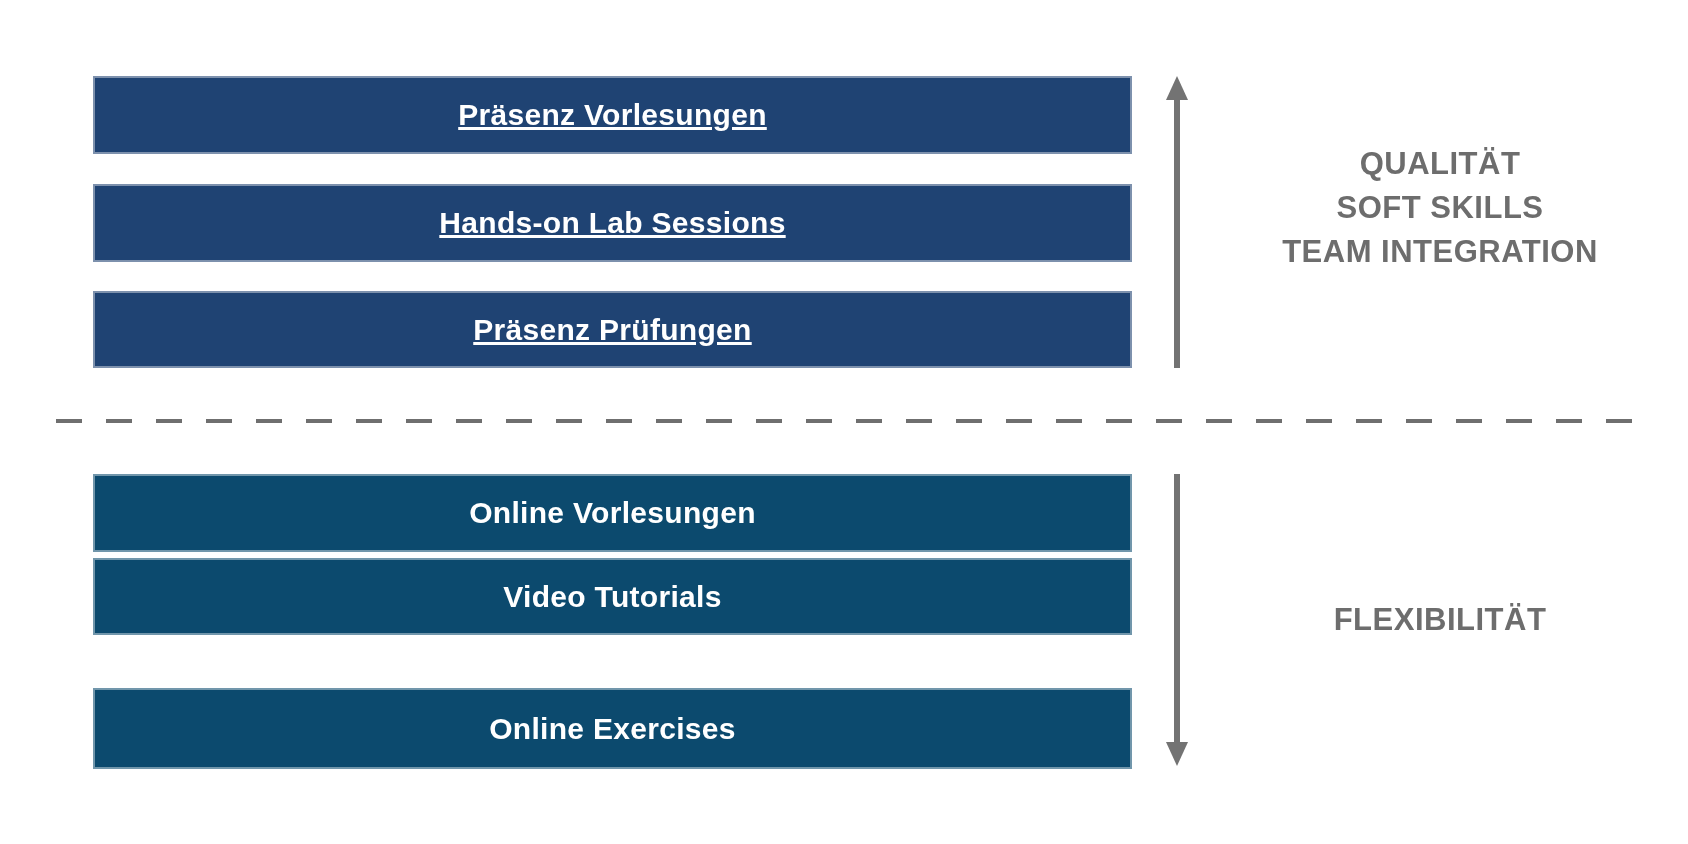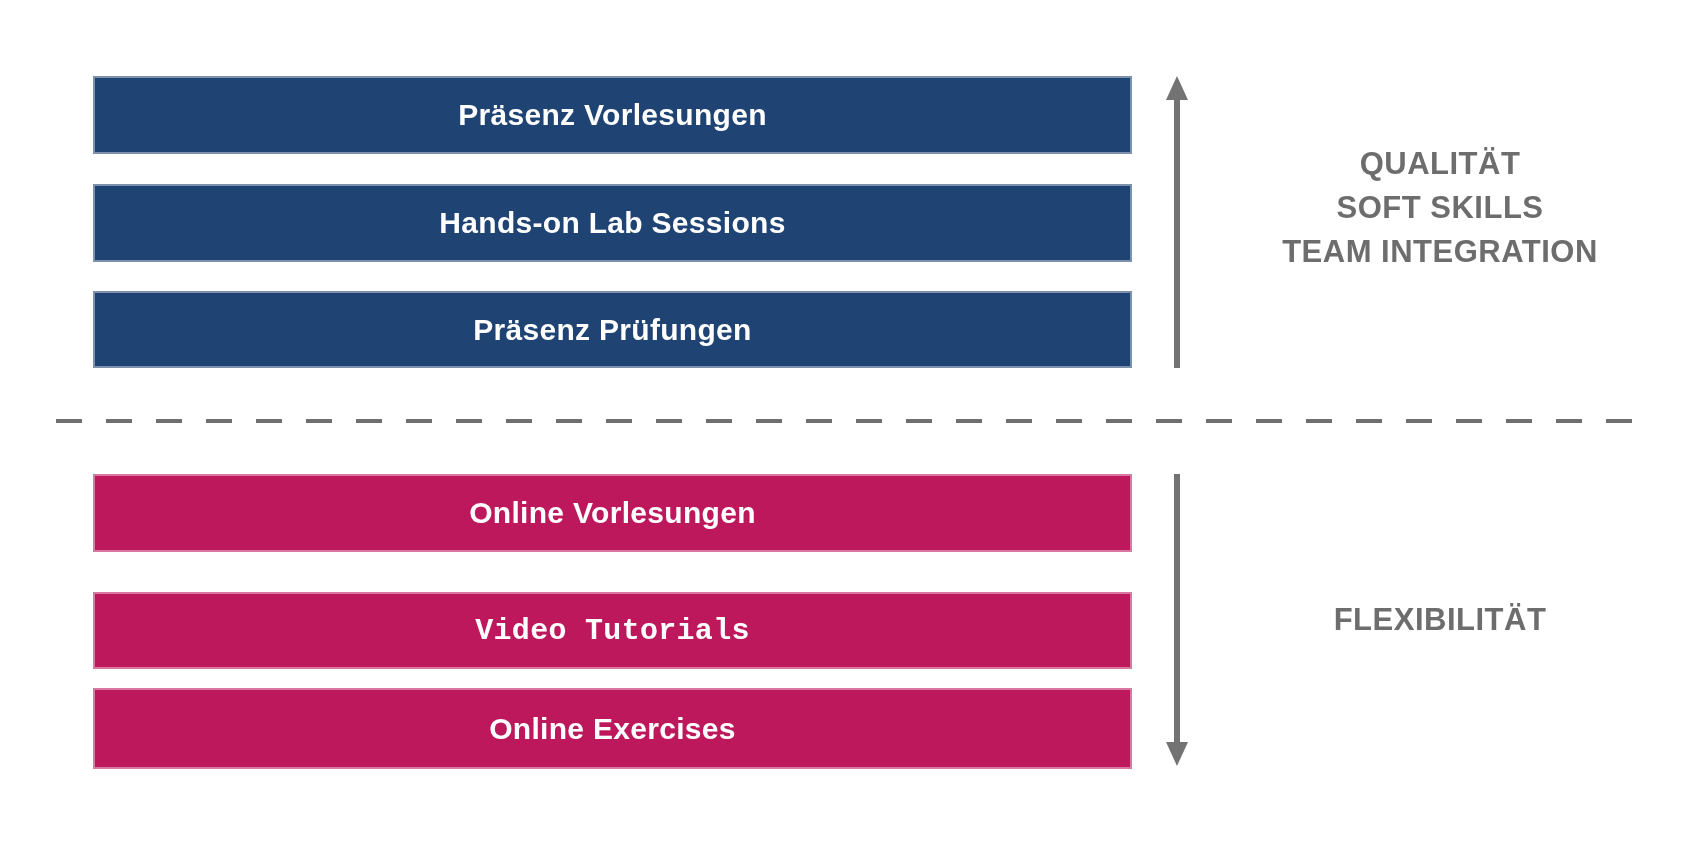--- a/index.html
+++ b/index.html
@@ -22,29 +22,29 @@
     box-sizing: border-box;
     display: flex;
     align-items: center;
     justify-content: center;
     color: #ffffff;
     font-weight: bold;
     font-size: 30px;
     letter-spacing: 0.3px;
     border: 2px solid rgba(255,255,255,0.42);
   }
-  .bar.navy { background: #1F4373; }
-  .bar.teal { background: #be185d; }
+  .bar.navy { background: #1F4373; text-decoration: underline; }
+  .bar.teal { background: #0c4a6e; }
 
   .bar-top-1 { top: 76px;  height: 78px; }
   .bar-top-2 { top: 184px; height: 78px; }
   .bar-top-3 { top: 291px; height: 77px; }
 
   .bar-bot-1 { top: 474px; height: 78px; }
-  .bar-bot-2 { top: 592px; height: 77px; font-family: Liberation Mono, monospace; }
+  .bar-bot-2 { top: 558px; height: 77px; }
   .bar-bot-3 { top: 688px; height: 81px; }
 
   .dashed-divider {
     position: absolute;
     left: 56px;
     top: 419px;
     width: 1578px;
     height: 4px;
     background: repeating-linear-gradient(
       90deg,

